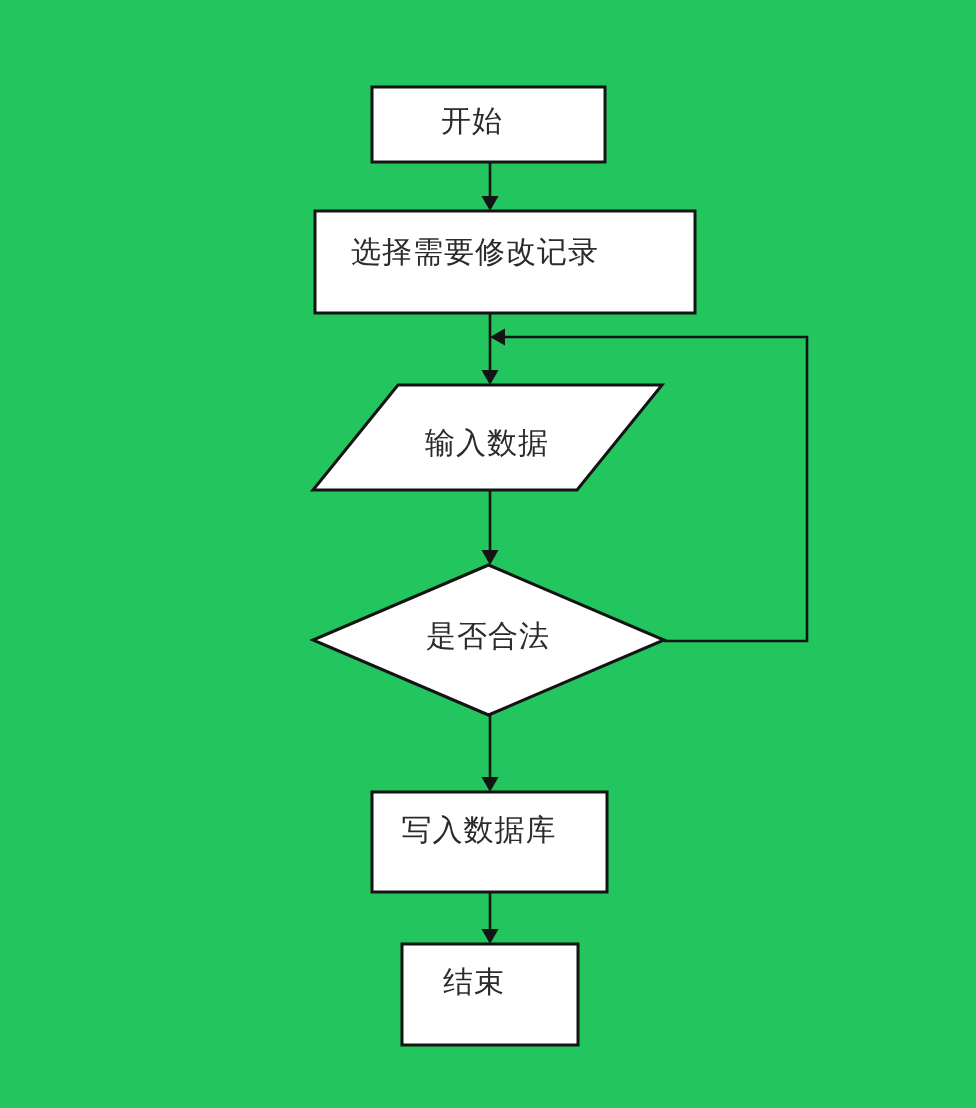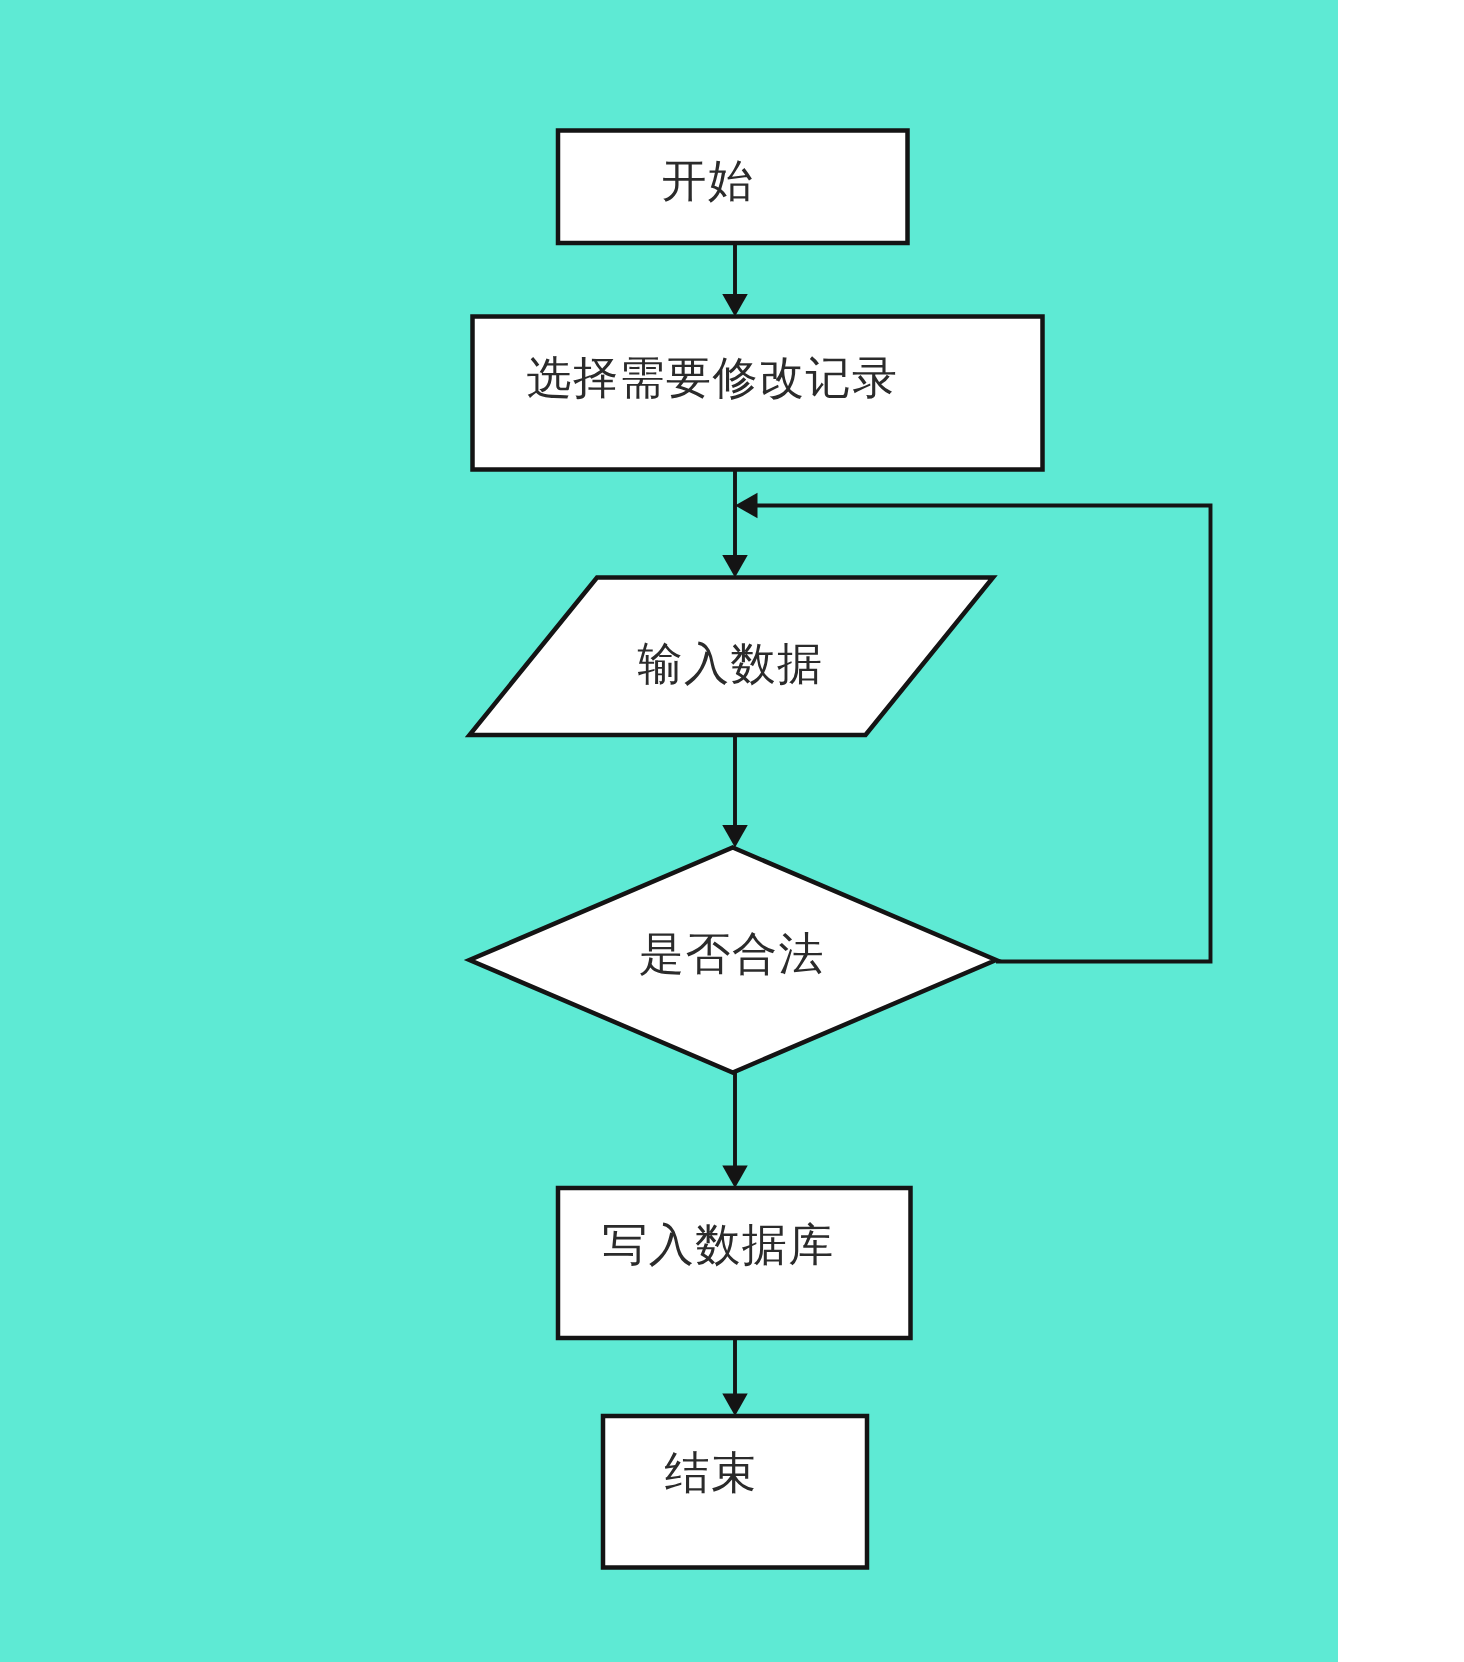--- a/index.html
+++ b/index.html
@@ -9,23 +9,23 @@
     background: #ffffff;
   }
   body {
     width: 976px;
     height: 1108px;
     font-family: "Liberation Serif", "DejaVu Serif", serif;
     overflow: hidden;
   }
   #flowchart-canvas {
     position: relative;
-    width: 892px;
+    width: 976px;
     height: 1108px;
-    background: #5eead4;
+    background: #22c55e;
   }
   svg#flow-svg {
     position: absolute;
     top: 0;
     left: 0;
     width: 976px;
     height: 1108px;
     display: block;
   }
   .shape-outline {

